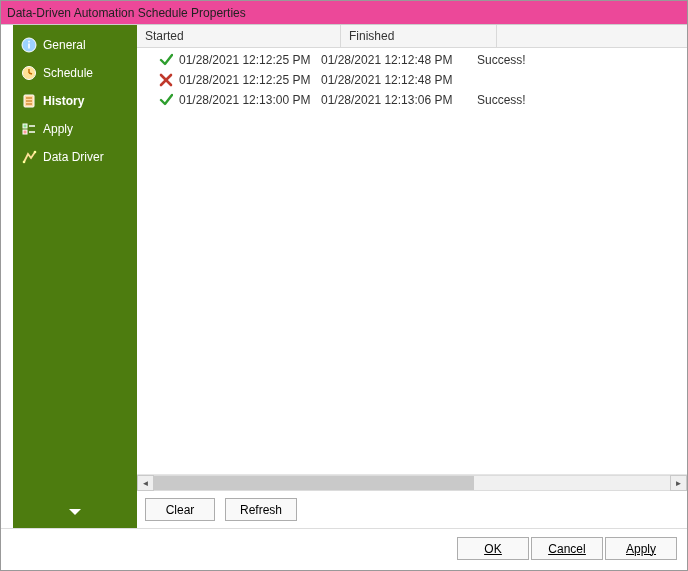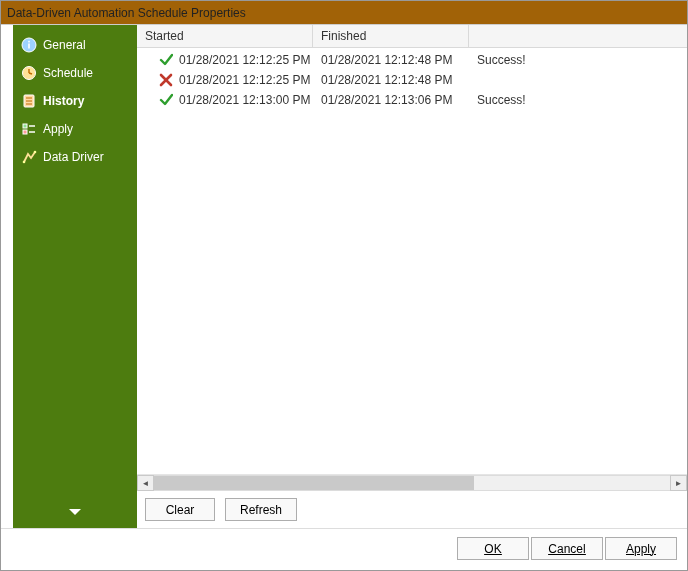--- a/index.html
+++ b/index.html
@@ -20,21 +20,21 @@
     flex-direction: column;
     position: relative;
   }
   .titlebar {
     height: 24px;
     line-height: 24px;
     padding-left: 6px;
     font-size: 12px;
     border-bottom: 1px solid #ccc;
     color: #222;
-    background: #a16207;
+    background: #ec4899;
   }
   .body {
     flex: 1 1 auto;
     display: flex;
     min-height: 0;
   }
   .sidebar {
     width: 124px;
     background: #4d7c0f;
     display: flex;
@@ -82,21 +82,21 @@
     display: flex;
     background: #f5f5f5;
     border-bottom: 1px solid #d9d9d9;
   }
   .grid-header .col {
     padding: 4px 8px;
     border-right: 1px solid #d9d9d9;
     font-size: 12px;
     color: #333;
   }
-  .col-started  { width: 176px; }
+  .col-started  { width: 204px; }
   .col-finished { width: 156px; }
   .col-details  { flex: 1 1 auto; border-right: none; }
   .grid-body {
     flex: 1 1 auto;
     overflow: hidden;
     padding-top: 2px;
   }
   .row {
     display: flex;
     align-items: center;

